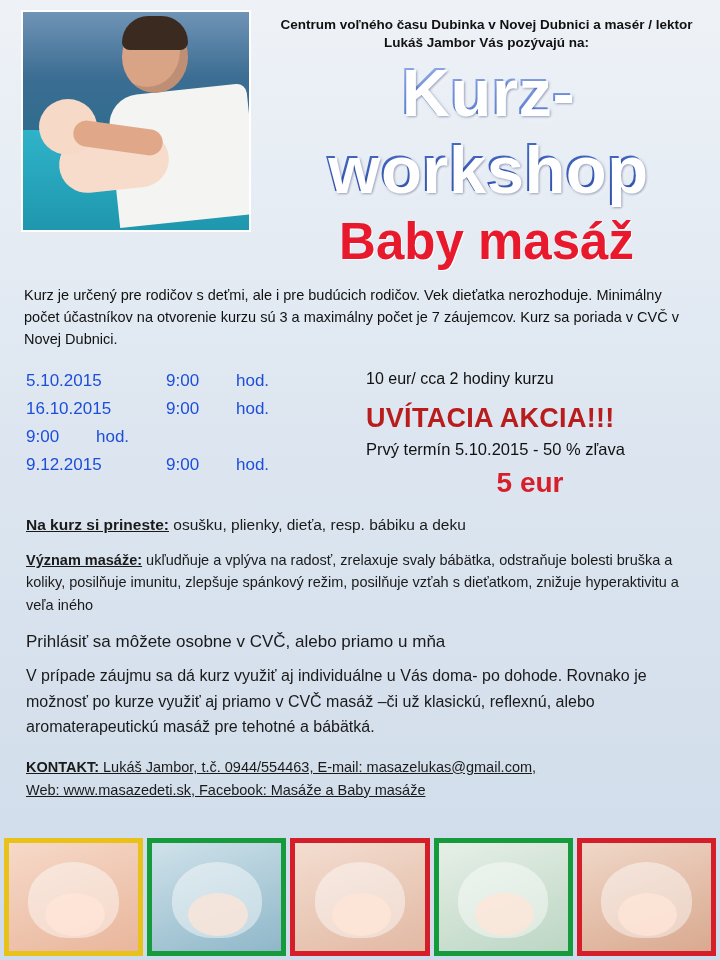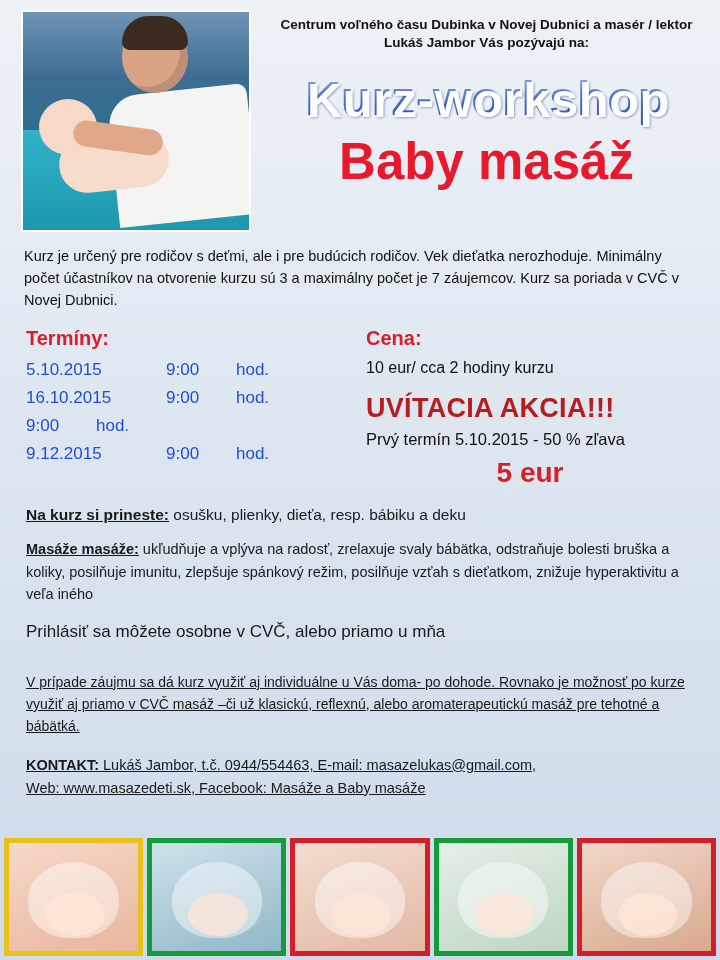--- a/index.html
+++ b/index.html
@@ -51,22 +51,22 @@
   .photo-main .baby-body {
     position:absolute; left:16%; top:56%; width:110px; height:56px;
     border-radius:28px; background:#f7dccb; transform:rotate(-6deg);
   }
   .header-right { flex:1; padding-left:14px; }
   .intro-line {
     font-weight:bold; font-size:13.5px; line-height:1.35; text-align:center;
     color:#111; padding:6px 4px 0 4px;
   }
   .title-1 {
-    text-align:center; margin-top:18px;
-    font-size:49px; font-weight:bold; letter-spacing:.5px;
+    text-align:center; margin-top:0;
+    font-size:67px; font-weight:bold; letter-spacing:.5px;
     color:#5b7fd6;
     text-shadow: 2px 2px 0 #ffffff, 3px 3px 3px rgba(40,60,120,.55);
     background:linear-gradient(180deg,#9fb6ee 0%, #4a6fc9 55%, #2f4fa8 100%);
     -webkit-background-clip:text; background-clip:text; color:transparent;
     filter: drop-shadow(2px 2px 1px rgba(255,255,255,.9));
   }
   .title-2 {
     text-align:center; margin-top:6px;
     font-size:51px; font-weight:bold; color:#e8192c;
     text-shadow:1px 1px 0 #fff;
@@ -96,21 +96,21 @@
   .akcia-price {
     color:#d81e28; font-size:28px; font-weight:bold; text-align:center;
     margin-top:8px;
   }
 
   .block { padding:0 26px; }
   .lead-u { text-decoration:underline; font-weight:bold; }
   .r1 { margin-top:14px; font-size:15.5px; line-height:1.5; }
   .r2 { margin-top:12px; font-size:14.5px; line-height:1.55; }
   .r3 { margin-top:14px; font-size:17px; line-height:1.4; }
-  .r4 { margin-top:27px; font-size:14px; line-height:1.6;text-decoration:underline; }
+  .r4 { margin-top:9px; font-size:16px; line-height:1.6; }
   .contact { margin-top:16px; font-size:14.5px; line-height:1.6;text-decoration:underline; }
 
   
   .strip {
     position:absolute; left:0; bottom:0; width:720px; height:122px;
     display:flex; gap:4px; padding:0 4px 4px 4px;
   }
   .thumb { flex:1; position:relative; overflow:hidden; }
   .t1 { border:5px solid #e8c21a; background:linear-gradient(160deg,#f6d9c8,#e9b69c); }
   .t2 { border:5px solid #159a3c; background:linear-gradient(160deg,#cfe2ea,#8fb7c9); }
@@ -145,21 +145,20 @@
       <div class="intro-line">Centrum voľného času Dubinka v Novej Dubnici a masér / lektor Lukáš Jambor Vás pozývajú na:</div>
       <div class="title-1">Kurz-workshop</div>
       <div class="title-2">Baby masáž</div>
     </div>
   </div>
 
   <div class="para intro-para">Kurz je určený pre rodičov s deťmi, ale i pre budúcich rodičov. Vek dieťatka nerozhoduje. Minimálny počet účastníkov na otvorenie kurzu sú 3 a maximálny počet je 7 záujemcov. Kurz sa poriada v CVČ v Novej Dubnici.</div>
 
   <div class="cols">
     <div class="col-left">
-      <div class="sect-head">Termíny:</div>
 
       <div class="term-row">
         <span class="term-date">5.10.2015</span>
         <span class="term-time">9:00</span>
         <span class="term-unit">hod.</span>
       </div>
       <div class="term-row">
         <span class="term-date">16.10.2015</span>
         <span class="term-time">9:00</span>
         <span class="term-unit">hod.</span>
@@ -169,34 +168,33 @@
         <span class="term-unit">hod.</span>
       </div>
       <div class="term-row">
         <span class="term-date">9.12.2015</span>
         <span class="term-time">9:00</span>
         <span class="term-unit">hod.</span>
       </div>
     </div>
 
     <div class="col-right">
-      <div class="sect-head">Cena:</div>
       <div class="price-line">10 eur/ cca 2 hodiny kurzu</div>
       <div class="akcia">UVÍTACIA AKCIA!!!</div>
       <div class="akcia-sub">Prvý termín 5.10.2015 - 50 % zľava</div>
       <div class="akcia-price">5 eur</div>
     </div>
   </div>
 
   <div class="block r1">
     <span class="lead-u">Na kurz si prineste:</span><span> osušku, plienky, dieťa, resp. bábiku a deku</span>
   </div>
 
   <div class="block r2">
-    <span class="lead-u">Masáže masáže:</span><span> ukľudňuje a vplýva na radosť, zrelaxuje svaly bábätka, odstraňuje bolesti bruška a koliky, posilňuje imunitu, zlepšuje spánkový režim, posilňuje vzťah s dieťatkom, znižuje hyperaktivitu a veľa iného</span>
+    <span class="lead-u">Význam masáže:</span><span> ukľudňuje a vplýva na radosť, zrelaxuje svaly bábätka, odstraňuje bolesti bruška a koliky, posilňuje imunitu, zlepšuje spánkový režim, posilňuje vzťah s dieťatkom, znižuje hyperaktivitu a veľa iného</span>
   </div>
 
   <div class="block r3">Prihlásiť sa môžete osobne v CVČ, alebo priamo u mňa</div>
 
   <div class="block r4">V prípade záujmu sa dá kurz využiť aj individuálne u Vás doma- po dohode. Rovnako je možnosť po kurze využiť aj priamo v CVČ masáž –či už klasickú, reflexnú, alebo aromaterapeutickú masáž pre tehotné a bábätká.</div>
 
   <div class="block contact">
     <span class="lead-u">KONTAKT:</span><span> Lukáš Jambor, t.č. 0944/554463, E-mail:  masazelukas@gmail.com,</span><br>
     <span>Web: www.masazedeti.sk,  Facebook: Masáže a Baby masáže</span>
   </div>

